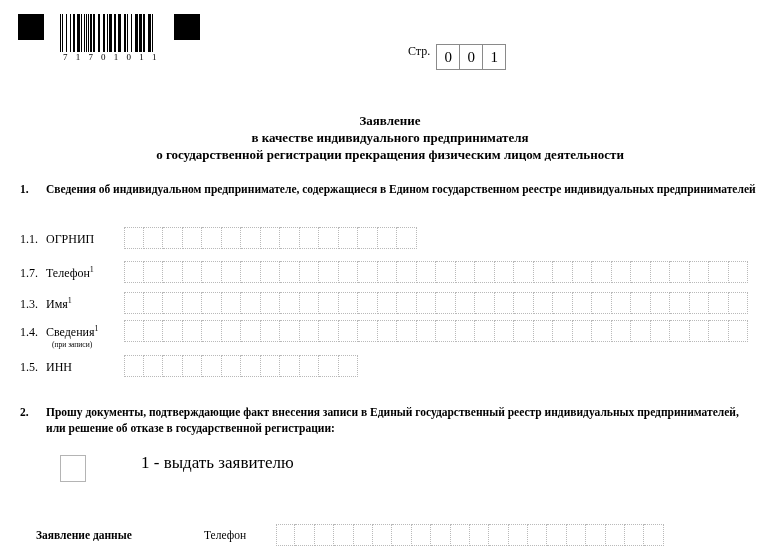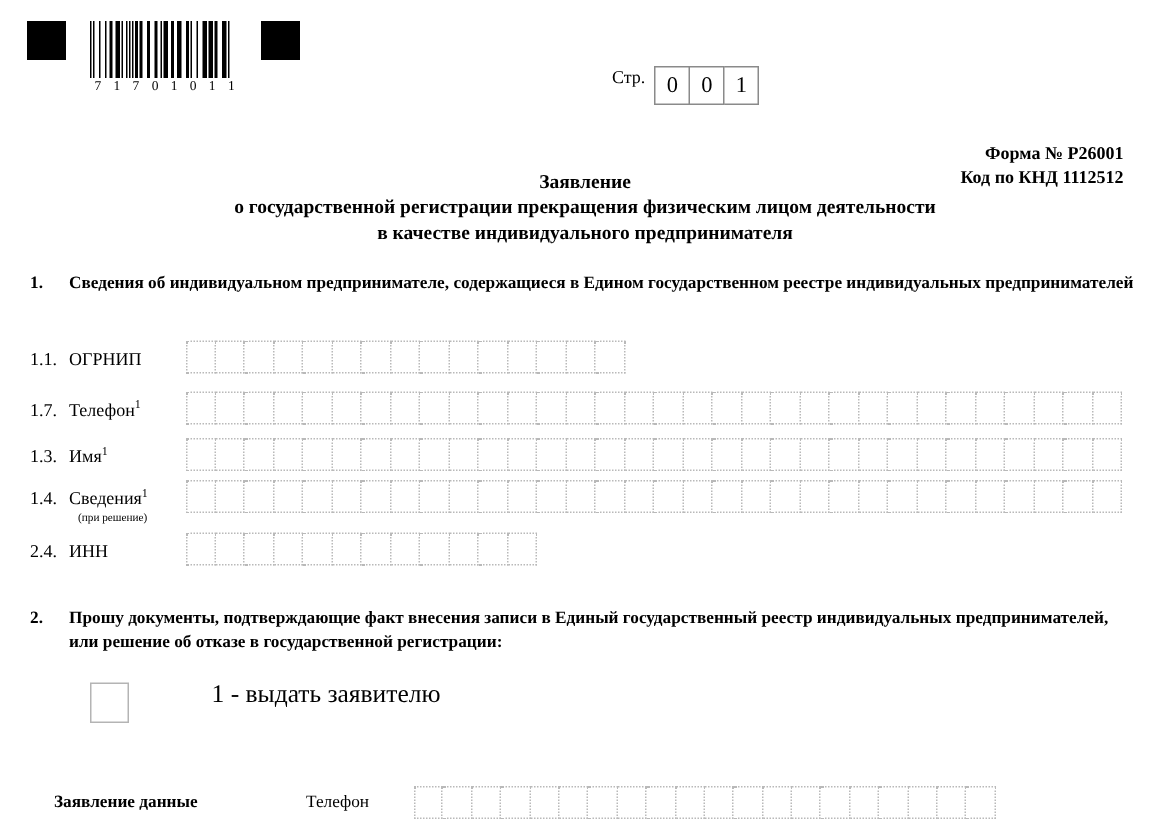--- a/index.html
+++ b/index.html
@@ -316,29 +316,25 @@
 
   <div class="page-num">
     <span class="page-num-label">Стр.</span>
     <span class="page-num-boxes">
         <span class="pcell">0</span>
         <span class="pcell">0</span>
         <span class="pcell">1</span>
       </span>
   </div>
 
-  <div class="form-code">
-    <div>Форма № Р26001</div>
-    <div>Код по КНД 1112512</div>
-  </div>
 
   <div class="title-block">
     <div class="title-main">Заявление</div>
+    <div class="title-sub">в качестве индивидуального предпринимателя</div>
     <div class="title-sub">о государственной регистрации прекращения физическим лицом деятельности</div>
-    <div class="title-sub">в качестве индивидуального предпринимателя</div>
   </div>
 
   <div class="section" id="sec1">
     <div class="section-head">
       <span class="section-num">1.</span>
       <span class="section-text">Сведения об индивидуальном предпринимателе, содержащиеся в Едином государственном реестре индивидуальных предпринимателей</span>
     </div>
   </div>
 
   <div class="field-row" id="row-0" style="top:227px;">
@@ -429,21 +425,21 @@
         <div class="cell" style="width: 19.5px;"></div>
         <div class="cell" style="width: 19.5px;"></div>
         <div class="cell" style="width: 19.5px;"></div>
         <div class="cell" style="width: 19.5px;"></div>
         <div class="cell" style="width: 19.5px;"></div>
         <div class="cell" style="width: 19.5px;"></div>
         <div class="cell" style="width: 19.5px;"></div>
       </div>
     </div>
   <div class="field-row" id="row-3" style="top:320px;">
-      <div class="field-label"><span class="lnum">1.4.</span><span>Сведения</span><sup class="fn">1</sup><span class="sublabel">(при решение)</span></div>
+      <div class="field-label"><span class="lnum">1.4.</span><span>Сведения</span><sup class="fn">1</sup><span class="sublabel">(при записи)</span></div>
       <div class="cells">
         <div class="cell" style="width: 19.5px;"></div>
         <div class="cell" style="width: 19.5px;"></div>
         <div class="cell" style="width: 19.5px;"></div>
         <div class="cell" style="width: 19.5px;"></div>
         <div class="cell" style="width: 19.5px;"></div>
         <div class="cell" style="width: 19.5px;"></div>
         <div class="cell" style="width: 19.5px;"></div>
         <div class="cell" style="width: 19.5px;"></div>
         <div class="cell" style="width: 19.5px;"></div>
@@ -466,21 +462,21 @@
         <div class="cell" style="width: 19.5px;"></div>
         <div class="cell" style="width: 19.5px;"></div>
         <div class="cell" style="width: 19.5px;"></div>
         <div class="cell" style="width: 19.5px;"></div>
         <div class="cell" style="width: 19.5px;"></div>
         <div class="cell" style="width: 19.5px;"></div>
         <div class="cell" style="width: 19.5px;"></div>
       </div>
     </div>
   <div class="field-row" id="row-4" style="top:355px;">
-      <div class="field-label"><span class="lnum">2.4.</span><span>ИНН</span></div>
+      <div class="field-label"><span class="lnum">1.5.</span><span>ИНН</span></div>
       <div class="cells">
         <div class="cell" style="width: 19.5px;"></div>
         <div class="cell" style="width: 19.5px;"></div>
         <div class="cell" style="width: 19.5px;"></div>
         <div class="cell" style="width: 19.5px;"></div>
         <div class="cell" style="width: 19.5px;"></div>
         <div class="cell" style="width: 19.5px;"></div>
         <div class="cell" style="width: 19.5px;"></div>
         <div class="cell" style="width: 19.5px;"></div>
         <div class="cell" style="width: 19.5px;"></div>

